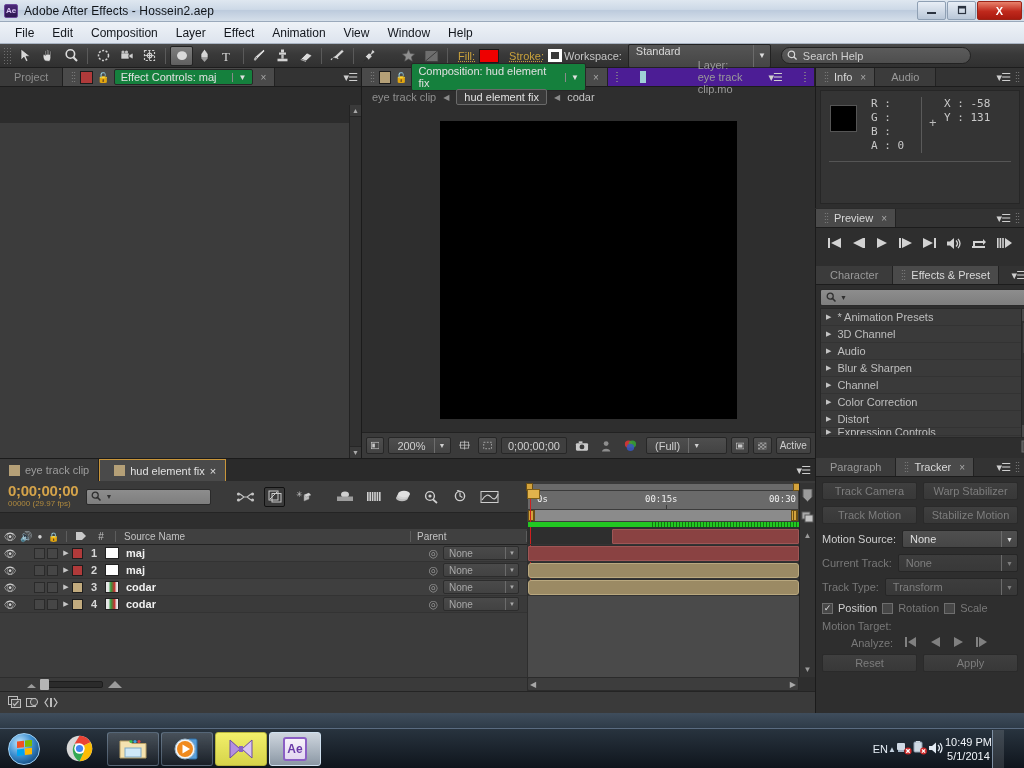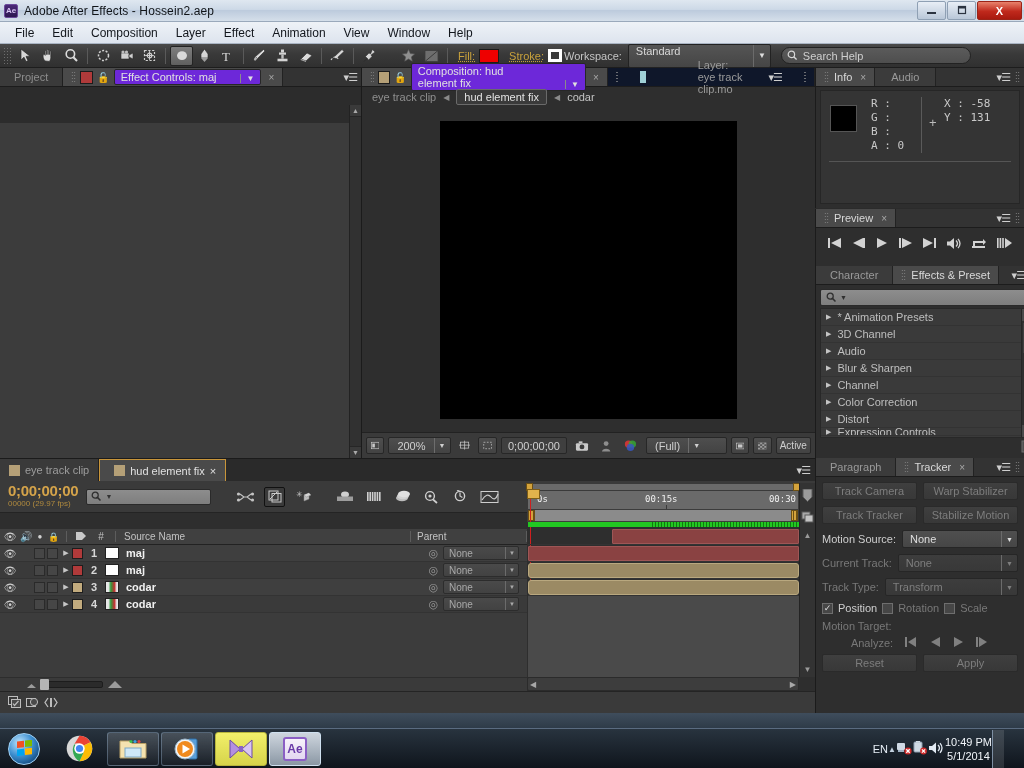--- a/index.html
+++ b/index.html
@@ -105,21 +105,21 @@
     background-size: 2.5px 3px; }
   .tab .x { color: #a8a8a8; font-size: 10px; margin-left: 3px; }
   .tabfill { flex: 1; background: #333; display: flex; align-items: center; justify-content: flex-end; padding-right: 4px; }
   .menu-burger { color: #cfcfcf; font-size: 11px; letter-spacing: -1px; }
 
   
   #effect-controls { left: 0; top: 68px; width: 362px; height: 390px; background: #2c2c2c; border-right: 1px solid #1b1b1b; }
   .ec-tab-proj { background: #3a3a3a; color: #8e8e8e; padding: 0 14px; display: flex; align-items: center; font-size: 11px; border-right: 1px solid #1f1f1f; }
   .ec-chip { width: 13px; height: 13px; background: #b03a3a; border: 1px solid #1c1c1c; }
   .lock-ico { color: #c6c6c6; font-size: 10px; }
-  .ec-name { background: #6d28d9; border: 1px solid #272727; border-radius: 2px; color: #e0e0e0; padding: 1px 6px; font-size: 11px; display: flex; align-items: flex-end; gap: 24px; }
+  .ec-name { background: #15803d; border: 1px solid #272727; border-radius: 2px; color: #e0e0e0; padding: 1px 6px; font-size: 11px; display: flex; align-items: center; gap: 16px; }
   .ec-name .vcaret { border-left: 1px solid #8a8a8a; padding-left: 5px; font-size: 8px; }
   .ec-breadcrumb { height: 18px; background: #2e2e2e; display: flex; align-items: center; padding-left: 6px; color: #c0c0c0; font-size: 11px; border-bottom: 1px solid #222; }
   .ec-body { position: absolute; left:0; top: 55px; right: 12px; bottom: 0; background: #3c3c3c; }
   .vscroll { position: absolute; right: 0; top: 37px; bottom: 0; width: 12px; background: #313131; border-left: 1px solid #222; }
   .vscroll .arrow { height: 12px; display:flex; align-items:center; justify-content:center; color:#aaa; font-size:7px; background:#3a3a3a; border-bottom:1px solid #262626;}
   .vscroll .arrow.bot { position:absolute; bottom:0; left:0; right:0; border-top:1px solid #262626; border-bottom:none;}
 
   
   #comp-panel { left: 362px; top: 68px; width: 453px; height: 390px; background: #2e2e2e; }
   .comp-tab-chip { width: 13px; height: 13px; background: #b5a077; border: 1px solid #1c1c1c; }
@@ -415,21 +415,21 @@
       <div class="tab active" style="gap:4px;">
         <span class="dots"></span>
         <span class="comp-tab-chip"></span>
         <span class="lock-ico">🔓</span>
         <span class="ec-name">
           <span>Composition: hud element fix</span>
           <span class="vcaret">▼</span>
         </span>
         <span class="x">×</span>
       </div>
-      <div class="tab" style="gap:22px;flex:1;background:#0f172a;">
+      <div class="tab" style="gap:22px;flex:1;background:#4c1d95;">
         <span class="dots"></span>
         <span class="layer-tab-chip"></span>
         <span style="margin-left:30px;">Layer: eye track clip.mo</span>
         <span class="menu-burger" style="margin-left:auto;">▾☰</span>
         <span class="dots"></span>
       </div>
     </div>
     <div class="comp-crumbs">
       <span>eye track clip</span>
       <span class="crumb-arrow">◀</span>
@@ -697,21 +697,21 @@
         <span class="menu-burger">▾☰</span>
         <span class="dots" style="width:5px;height:13px;margin-left:5px;background-image:radial-gradient(circle,#8a8a8a .6px,transparent .7px);background-size:2.5px 3px;"></span>
       </div>
     </div>
     <div class="tk-body">
       <div class="tk-row">
         <div class="tk-btn">Track Camera</div>
         <div class="tk-btn">Warp Stabilizer</div>
       </div>
       <div class="tk-row">
-        <div class="tk-btn">Track Tracker</div>
+        <div class="tk-btn">Track Motion</div>
         <div class="tk-btn">Stabilize Motion</div>
       </div>
       <div class="tk-row" style="align-items:center;">
         <span class="tk-lbl">Motion Source:</span>
         <div class="tk-sel">
           <span>None</span>
           <span class="caret">▼</span>
         </div>
       </div>
       <div class="tk-row" style="align-items:center;">

